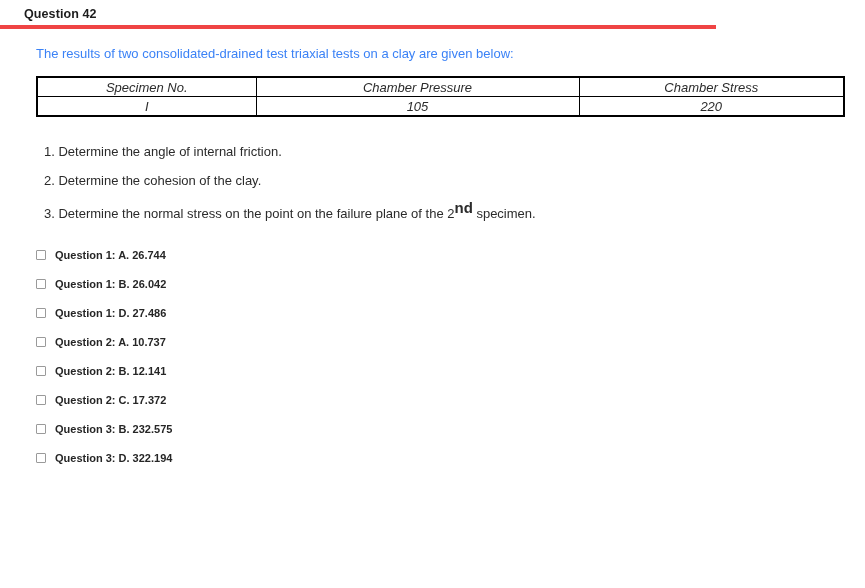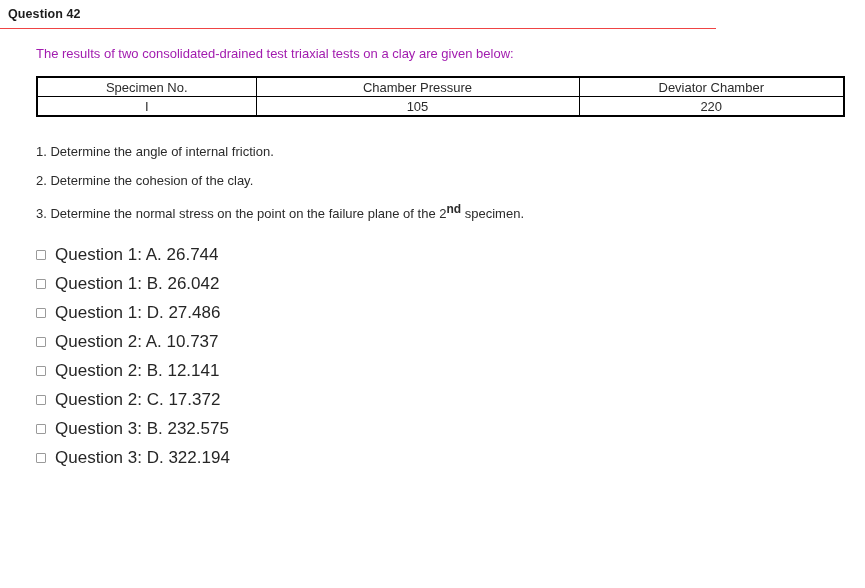--- a/index.html
+++ b/index.html
@@ -15,80 +15,82 @@
     font-family: "Liberation Sans", sans-serif;
     color: #1a1a1a;
     -webkit-font-smoothing: antialiased;
   }
 
   
   .q-header {
     box-sizing: border-box;
     width: 716px;
     height: 29px;
-    padding: 7px 0 0 8px;
-    border-bottom: 1px solid #ef4444;
+    padding: 7px 0 0 24px;
+    border-bottom: 4px solid #ef4444;
   }
   .q-header-title {
     font-size: 12.5px;
     font-weight: bold;
     color: #1c1c1c;
     letter-spacing: 0.1px;
     line-height: 14px;
   }
 
   
   .q-body {
     padding: 0 0 0 36px;
   }
 
   .intro-text {
     font-size: 13px;
-    color: #a21caf;
+    color: #3b82f6;
     margin-top: 17px;
     line-height: 16px;
   }
 
   
   .data-table {
     margin-top: 14px;
     width: 807px;
     border-collapse: collapse;
     table-layout: fixed;
     border: 2px solid #000000;
+    font-style: italic;
   }
   .data-table td,
   .data-table th {
     border: 1px solid #000000;
     text-align: center;
     font-weight: normal;
     font-size: 13px;
     color: #2b2b2b;
     height: 16px;
     padding: 1px 2px;
     line-height: 15px;
   }
   .data-table col.c1 { width: 219px; }
   .data-table col.c2 { width: 323px; }
   .data-table col.c3 { width: 265px; }
 
   
   .prompts {
     margin-top: 27px;
+    margin-left: 8px;
   }
   .prompt-line {
     font-size: 13px;
     color: #2b2b2b;
     line-height: 16px;
     margin-bottom: 13px;
   }
   .prompt-line:last-child { margin-bottom: 0; }
   .prompt-line.spaced { margin-top: 17px; }
   .sup {
-    font-size: 12px;
+    font-size: 15px;
     font-weight: bold;
     vertical-align: super;
     line-height: 0;
   }
 
   
   .choices {
     margin-top: 18px;
   }
   .choice-row {
@@ -100,24 +102,25 @@
     box-sizing: border-box;
     width: 10px;
     height: 10px;
     min-width: 10px;
     border: 1px solid #9a9a9a;
     border-radius: 1px;
     background: #ffffff;
     margin-right: 9px;
   }
   .choice-label {
-    font-size: 17px;
+    font-size: 11px;
     color: #262626;
     line-height: 14px;
     white-space: nowrap;
+    font-weight: bold;
   }
 </style>
 </head>
 <body>
 
 <div class="q-header">
   <div class="q-header-title">Question 42</div>
 </div>
 
 <div class="q-body">
@@ -127,21 +130,21 @@
   <table class="data-table">
     <colgroup>
       <col class="c1">
         <col class="c2">
         <col class="c3">
     </colgroup>
     <thead>
       <tr>
         <th>Specimen No.</th>
         <th>Chamber Pressure</th>
-        <th>Deviator Chamber</th>
+        <th>Chamber Stress</th>
       </tr>
     </thead>
     <tbody>
       <tr>
         <td>I</td>
         <td>105</td>
         <td>220</td>
       </tr>
     </tbody>
   </table>

